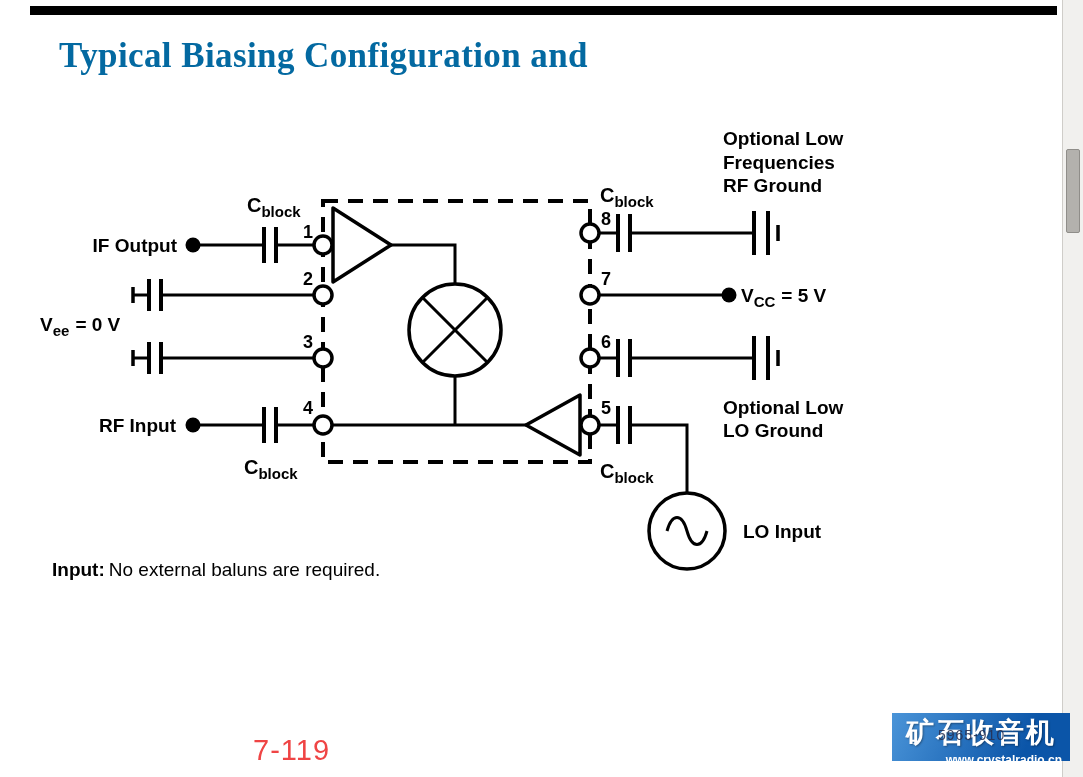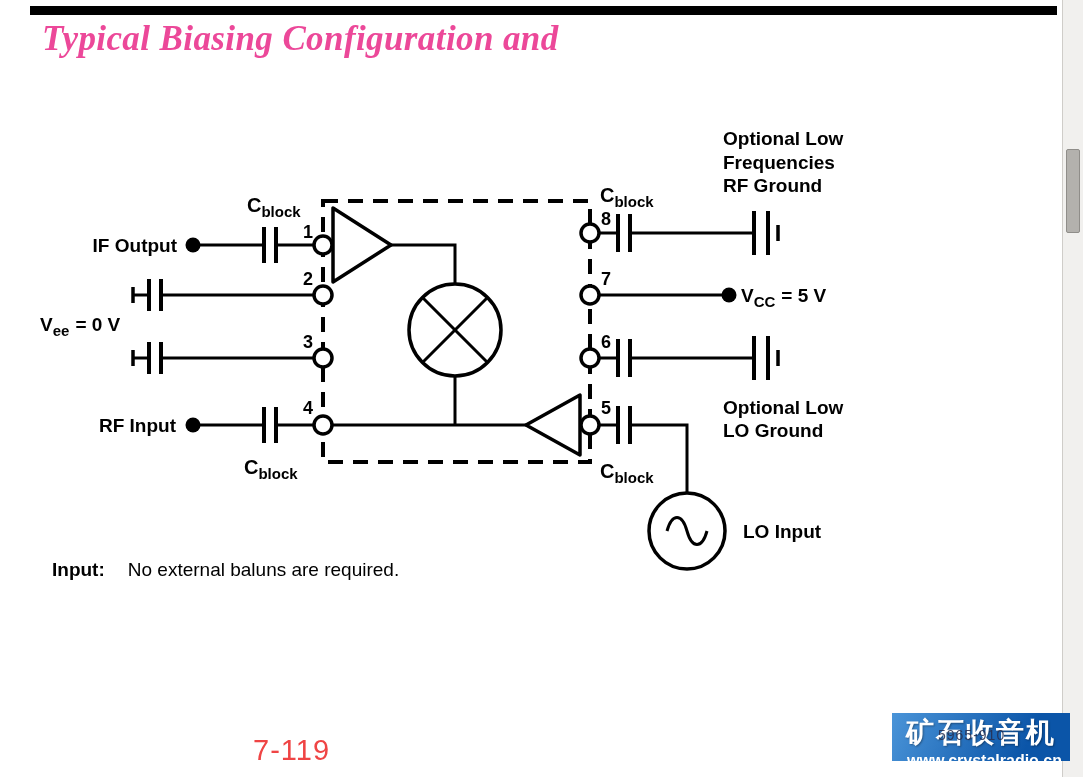--- a/index.html
+++ b/index.html
@@ -10,32 +10,32 @@
     background: #ffffff;
     overflow: hidden;
     font-family: "Liberation Sans", sans-serif;
     color: #000;
   }
   .top-bar {
     position: absolute; left: 30px; top: 6px;
     width: 1027px; height: 9px; background: #000;
   }
   .title {
-    position: absolute; left: 42px; top: 14px; margin: 0;
+    position: absolute; left: 42px; top: 14px; margin: 17px;
     font-family: "Liberation Serif", serif;
     font-weight: 700; font-size: 35px; line-height: 49px;
-    letter-spacing: 0.4px; color: #ec4899; font-style: italic;
+    letter-spacing: 0.4px; color: #0369a1;
   }
   svg.diagram { position: absolute; left: 0; top: 0; }
   .note {
     position: absolute; left: 52px; top: 559px;
     font-size: 19px; color: #000;
   }
   .note-label { font-weight: 700; }
-  .note span + span { margin-left: 23px; }
+  .note span + span { margin-left: 4px; }
   .page-number {
     position: absolute; left: 253px; top: 734px;
     font-size: 29px; letter-spacing: 1px; color: #ef4444;
   }
   .scrollbar {
     position: absolute; right: 0; top: 0;
     width: 21px; height: 777px;
     background: #f1f0ee; border-left: 1px solid #cfcdc9;
     z-index: 3;
   }
@@ -49,21 +49,21 @@
     width: 178px; height: 48px;
     background: linear-gradient(115deg, var(--watermark-blue-1, #4a94d8) 0%, var(--watermark-blue-2, #0b55a8) 75%);
     z-index: 5; color: #fff; overflow: hidden;
   }
   .wm-cn {
     font-size: 28px; font-weight: 700; line-height: 36px;
     text-align: center; margin-top: 2px; letter-spacing: 2px;
     text-shadow: 1px 1px 2px rgba(0,0,0,0.35);
   }
   .wm-url {
-    font-size: 16px; font-weight: 700; line-height: 19px;
+    font-size: 12px; font-weight: 700; line-height: 19px;
     text-align: right; padding-right: 8px;
   }
   .doc-number {
     position: absolute; left: 938px; top: 727px; z-index: 6;
     font-size: 14px; font-weight: 400; letter-spacing: 1px;
     color: rgba(39, 45, 76, 0.85);
   }
 </style>
 </head>
 <body>

